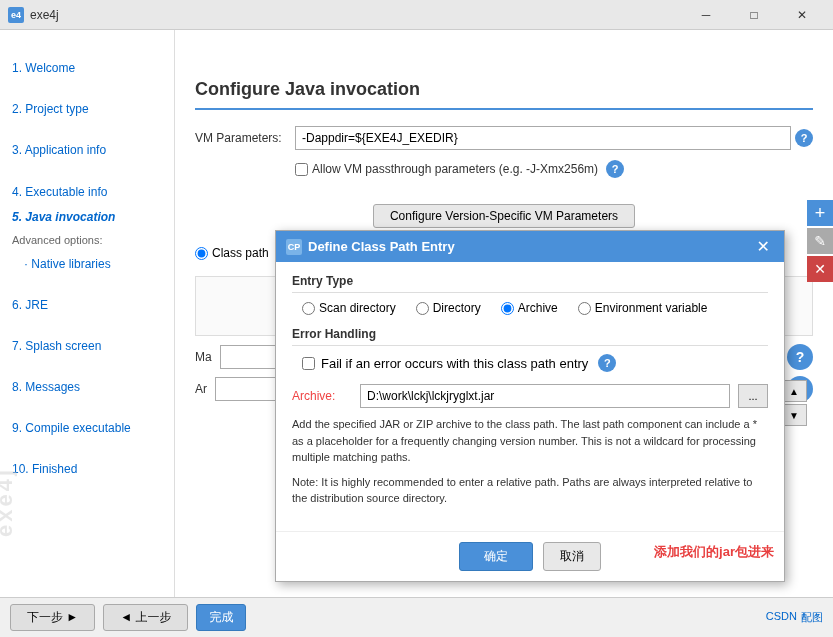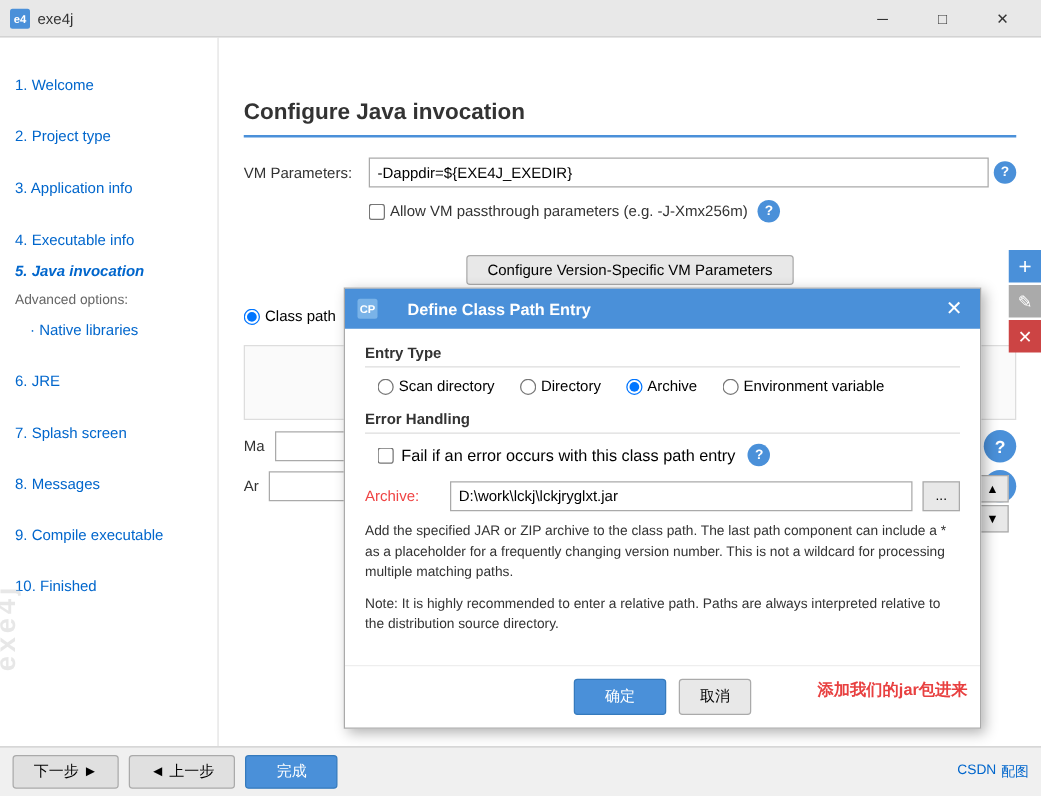--- a/index.html
+++ b/index.html
@@ -52,21 +52,21 @@
 
     
     .action-btns { position: absolute; right: 0; top: 170px; display: flex; flex-direction: column; gap: 2px; }
     .action-btn { width: 26px; height: 26px; background: #4a90d9; border: none; cursor: pointer; display: flex; align-items: center; justify-content: center; color: white; font-size: 14px; }
     .action-btn.gray { background: #aaa; }
     .action-btn.red { background: #cc4444; }
 
     
     .dialog-overlay { position: absolute; top: 200px; left: 100px; width: 510px; background: white; border: 1px solid #aaa; box-shadow: 3px 3px 10px rgba(0,0,0,0.3); z-index: 10; }
     .dialog-titlebar { background: #4a90d9; color: white; padding: 6px 10px; display: flex; align-items: center; justify-content: space-between; font-size: 13px; font-weight: bold; }
-    .dialog-titlebar-left { display: flex; align-items: center; gap: 24px; }
+    .dialog-titlebar-left { display: flex; align-items: center; gap: 6px; }
     .dialog-icon { width: 16px; height: 16px; background: #7ab3e8; border-radius: 2px; font-size: 9px; display: flex; align-items: center; justify-content: center; color: white; }
     .dialog-close { background: none; border: none; color: white; font-size: 16px; cursor: pointer; padding: 0 4px; }
     .dialog-body { padding: 12px 16px; }
     .dialog-section { margin-bottom: 12px; }
     .dialog-section-title { font-weight: bold; font-size: 12px; color: #333; margin-bottom: 8px; border-bottom: 1px solid #ddd; padding-bottom: 4px; }
     .dialog-radio-group { display: flex; align-items: center; gap: 20px; padding-left: 10px; }
     .dialog-radio-item { display: flex; align-items: center; gap: 4px; font-size: 12px; }
     .dialog-checkbox-row { display: flex; align-items: center; gap: 6px; padding-left: 10px; }
     .detail-row { display: flex; align-items: center; gap: 8px; margin-top: 6px; }
     .detail-label { min-width: 60px; font-size: 12px; color: #ef4444; }
@@ -75,21 +75,21 @@
     .detail-desc { font-size: 11px; color: #333; margin-top: 8px; line-height: 1.5; }
     .detail-note { font-size: 11px; color: #333; margin-top: 8px; line-height: 1.5; }
     .dialog-footer { display: flex; justify-content: center; gap: 10px; padding: 10px 16px; border-top: 1px solid #eee; }
     .dialog-ok-btn { padding: 5px 24px; background: #4a90d9; color: white; border: 1px solid #357abd; cursor: pointer; font-size: 12px; border-radius: 3px; }
     .dialog-cancel-btn { padding: 5px 16px; background: #e8e8e8; border: 1px solid #aaa; cursor: pointer; font-size: 12px; border-radius: 3px; }
 
     
     .bottom-bar { background: #f0f0f0; border-top: 1px solid #ccc; padding: 6px 10px; display: flex; align-items: center; justify-content: space-between; }
     .nav-btns { display: flex; gap: 8px; }
     .nav-btn { padding: 4px 16px; background: #e0e0e0; border: 1px solid #aaa; cursor: pointer; font-size: 12px; border-radius: 3px; display: flex; align-items: center; gap: 4px; }
-    .finish-btn { padding: 4px 24px; background: #4a90d9; color: white; border: 1px solid #357abd; cursor: pointer; font-size: 12px; border-radius: 3px; }
+    .finish-btn { padding: 4px 12px; background: #4a90d9; color: white; border: 1px solid #357abd; cursor: pointer; font-size: 12px; border-radius: 3px; }
     .bottom-right { display: flex; gap: 4px; font-size: 11px; color: #0066cc; }
     .bottom-link { color: #0066cc; cursor: pointer; text-decoration: none; }
 
     
     .scroll-btns { position: absolute; right: 26px; top: 350px; display: flex; flex-direction: column; gap: 2px; }
     .scroll-btn { width: 26px; height: 22px; background: #e8e8e8; border: 1px solid #aaa; cursor: pointer; display: flex; align-items: center; justify-content: center; font-size: 10px; }
 
     .bottom-help-btn { width: 26px; height: 26px; background: #4a90d9; color: white; border-radius: 50%; font-size: 14px; font-weight: bold; border: none; cursor: pointer; display: flex; align-items: center; justify-content: center; }
   </style>
 </head>

